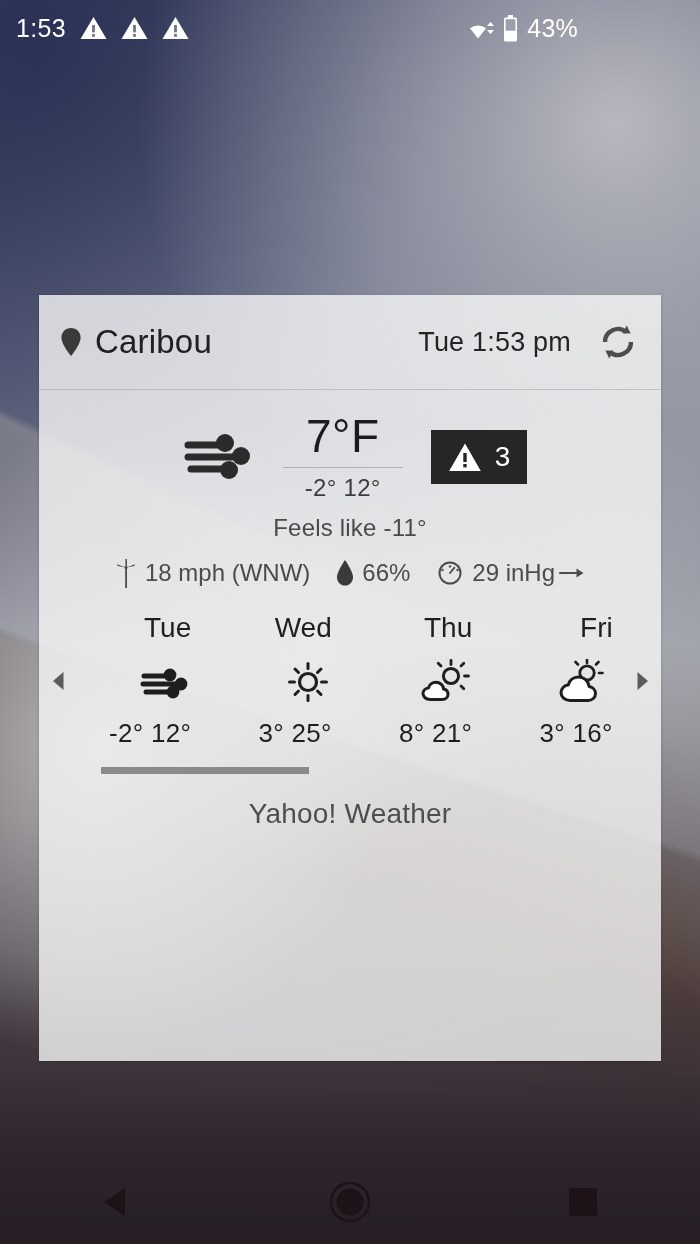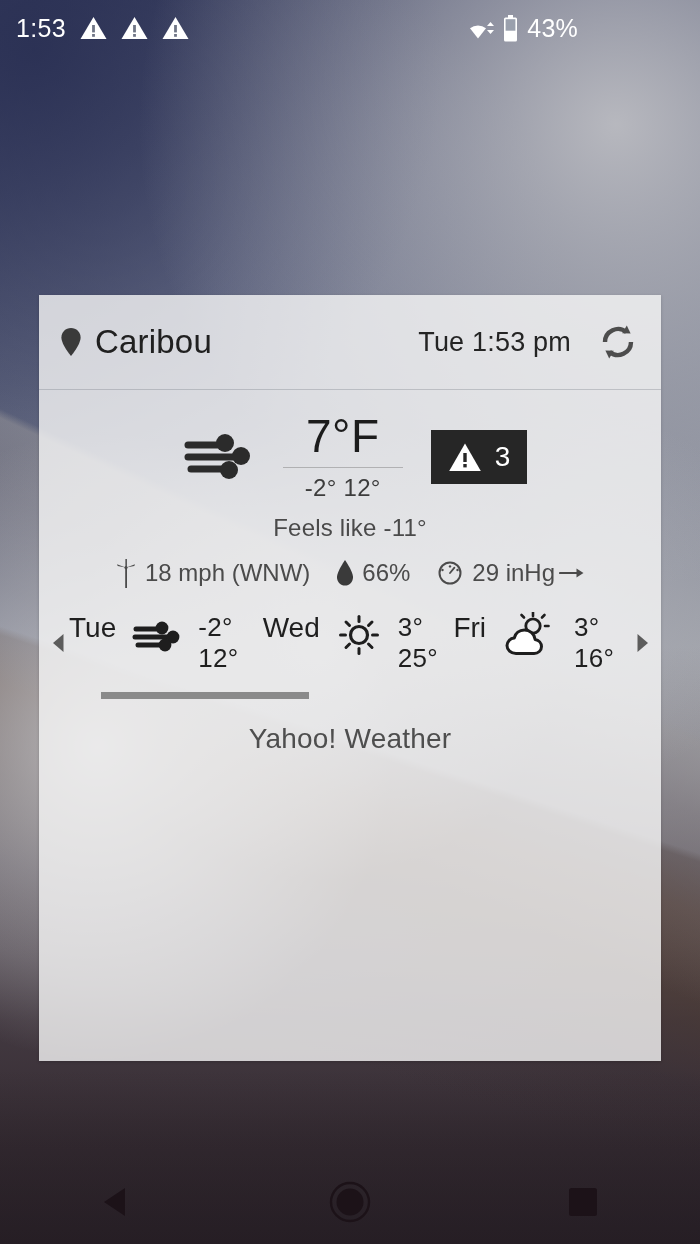--- a/index.html
+++ b/index.html
@@ -113,21 +113,21 @@
   .drop-icon { width:18px; height:26px; flex:none; }
   .gauge-icon { width:28px; height:24px; flex:none; }
   .trend-icon { width:26px; height:18px; flex:none; margin-left:-4px; }
 
   
   #forecast-row {
     display:flex; align-items:center; margin-top:24px; padding:0 8px;
   }
   .nav-arrow { width:22px; height:34px; flex:none; display:flex; align-items:center; justify-content:center; }
   #forecast-days { flex:1; display:flex; justify-content:space-around; }
-  .fc-day { display:flex; align-items:flex-start; gap:15px; min-width:104px; }
+  .fc-day { display:flex; flex-direction:column; align-items:flex-end; gap:15px; min-width:104px; }
   .fc-name { font-size:28px; color:#1f1f1f; }
   .fc-icon { height:44px; display:flex; align-items:flex-end; justify-content:center; }
   .fc-temps { font-size:26px; color:#1f1f1f; letter-spacing:.3px; }
 
   #scroll-track { margin:18px 0 0 62px; width:208px; height:7px; background:#8a8a8a; }
   #attribution { text-align:center; font-size:28px; color:#4e4e4e; margin-top:24px; letter-spacing:.2px; }
 
   
   #navbar {
     position:absolute; left:0; bottom:0; width:700px; height:84px;
@@ -304,20 +304,37 @@
                 <path d="M11 10 L14.5 13.5"></path>
                   <path d="M33.5 32 L37 35.5"></path>
                 <path d="M37 10 L33.5 13.5"></path>
                   <path d="M14.5 32 L11 35.5"></path>
               </g>
             </svg>
           </div>
           <span class="fc-temps">3° 25°</span>
         </div>
 
+        <div class="fc-day">
+          <span class="fc-name">Thu</span>
+          <div class="fc-icon">
+            <svg width="52" height="44" viewBox="0 0 52 44">
+              <circle cx="31" cy="17" r="7.6" fill="none" stroke="#1e1e1e" stroke-width="3"></circle>
+              <g stroke="#1e1e1e" stroke-width="2.8" stroke-linecap="round">
+                <path d="M31 1.5 L31 5.5"></path>
+                <path d="M44.5 17 L48.5 17"></path>
+                <path d="M41 7 L43.8 4.2"></path>
+                <path d="M41 27 L43.8 29.8"></path>
+                <path d="M21 7 L18.2 4.2"></path>
+              </g>
+              <path d="M10 40.5 C6 40.5 3 37.8 3 34.6 C3 31.6 5.4 29.2 8.5 29 C9.3 25.6 12.3 23.2 15.9 23.2 C19.9 23.2 23.2 26.2 23.6 30 C26.2 30.5 28 32.6 28 35.2 C28 38.1 25.5 40.5 22.4 40.5 Z" fill="#ffffff" stroke="#1e1e1e" stroke-width="3" stroke-linejoin="round"></path>
+            </svg>
+          </div>
+          <span class="fc-temps">8° 21°</span>
+        </div>
 
         <div class="fc-day">
           <span class="fc-name">Fri</span>
           <div class="fc-icon">
             <svg width="58" height="44" viewBox="0 0 58 44">
               <circle cx="32" cy="14" r="7.2" fill="none" stroke="#1e1e1e" stroke-width="2.8"></circle>
               <g stroke="#1e1e1e" stroke-width="2.6" stroke-linecap="round">
                 <path d="M32 0.5 L32 4"></path>
                 <path d="M44 14 L47.5 14"></path>
                 <path d="M41 5.5 L43.5 3"></path>

